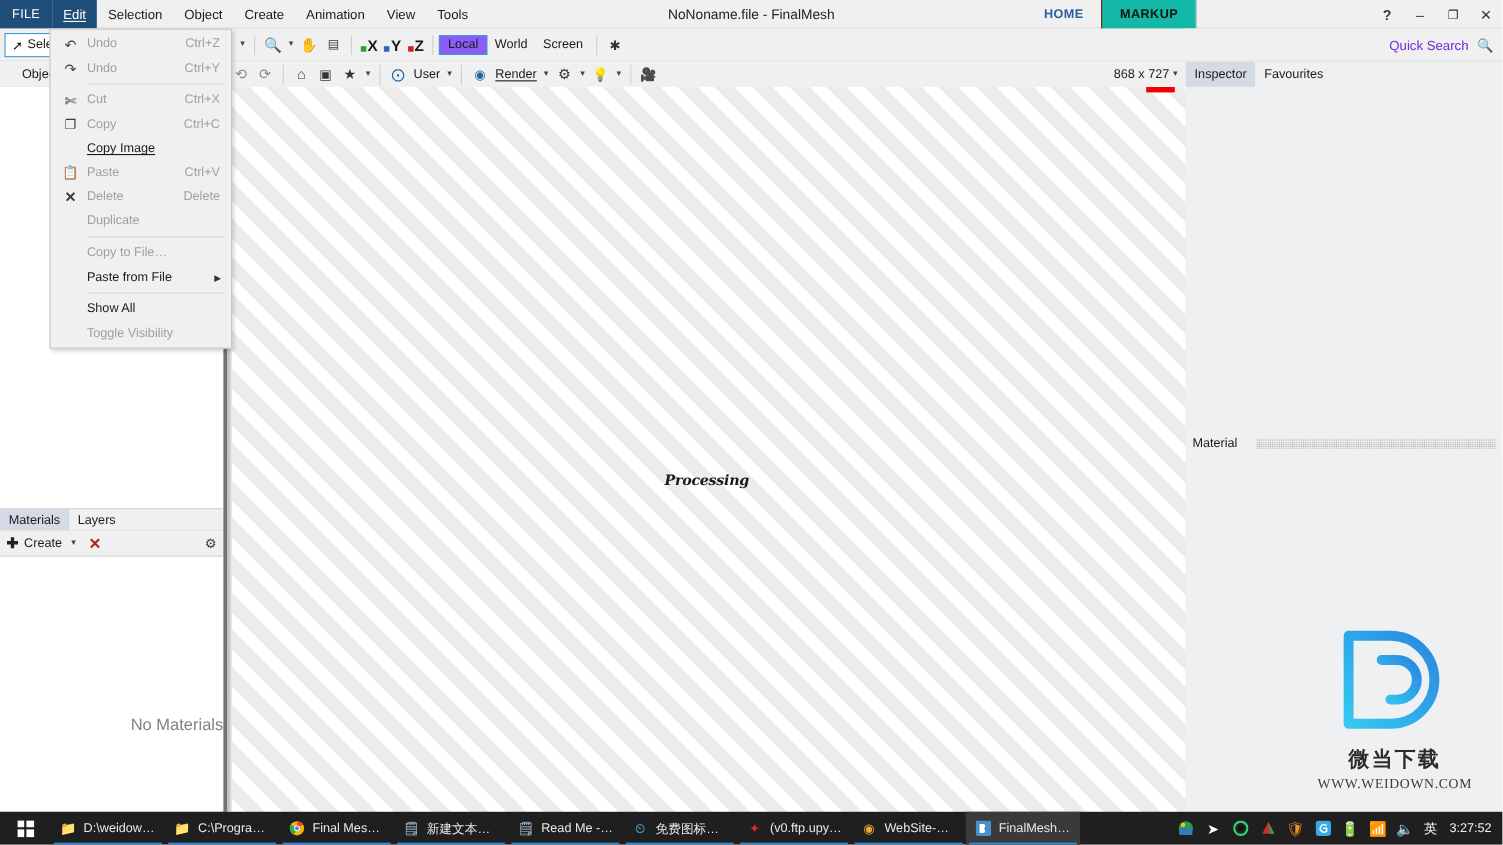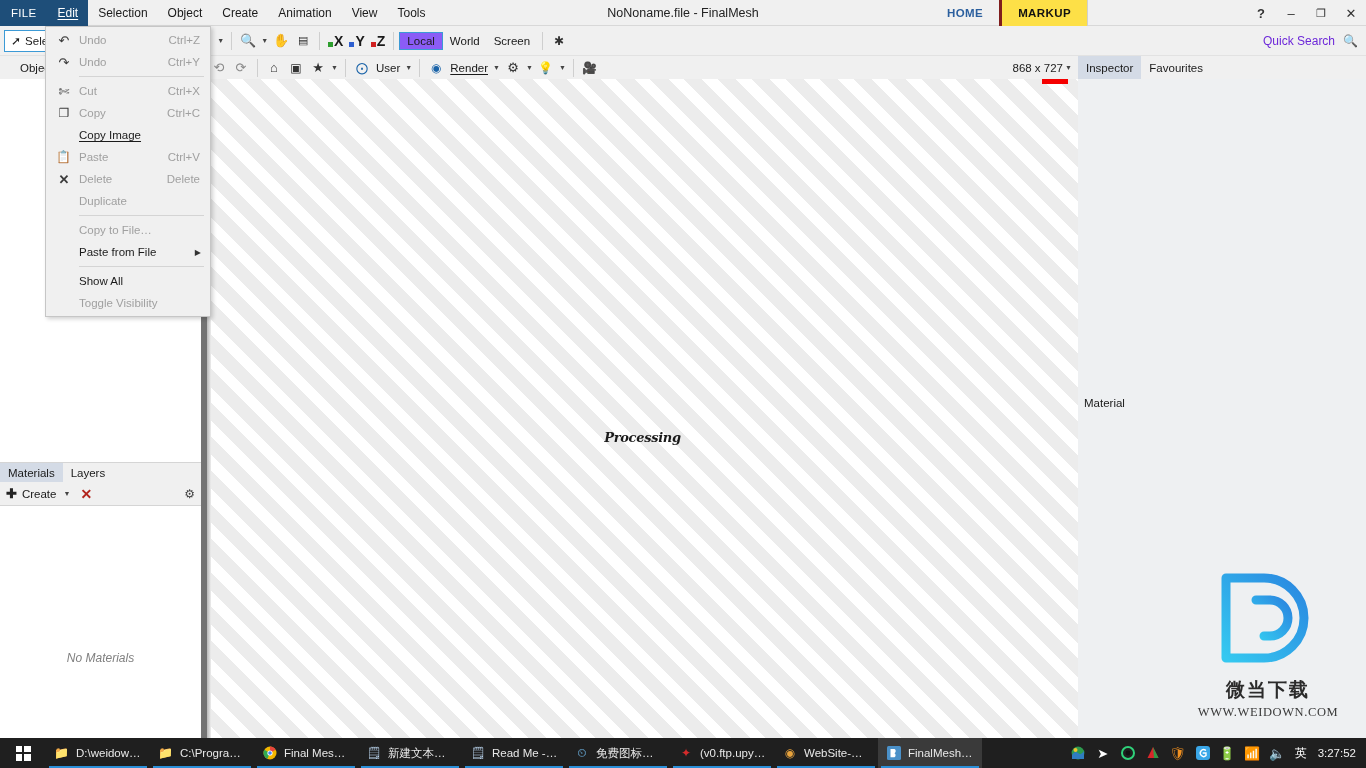--- a/index.html
+++ b/index.html
@@ -32,21 +32,21 @@
     position: absolute; left: 0; right: 0; top: 0; height: 26px;
     line-height: 26px; text-align: center; font-size: 12.5px; color: #222;
     pointer-events: none;
   }
 
   .ribbon-tabs { position: absolute; right: 278px; top: 0; height: 26px; display: flex; align-items: flex-end; }
   .rtab {
     height: 26px; line-height: 26px; padding: 0 16px; font-size: 11.5px;
     font-weight: bold; letter-spacing: .4px; color: #2b5f9e; cursor: default;
   }
-  .rtab.sel { background: #fde047; color: #111; border-left: 3px solid #7f1d1d; border-right: 1px solid #cfcfcf;}
+  .rtab.sel { background: #14b8a6; color: #111; border-left: 1px solid #7f1d1d; border-right: 1px solid #cfcfcf;}
 
   .win-ctrls { position: absolute; right: 0; top: 0; height: 26px; display: flex; align-items: center; }
   .wbtn {
     width: 30px; height: 26px; display: flex; align-items: center; justify-content: center;
     font-size: 13px; color: #333; cursor: default;
   }
 
   
   .toolbar1 {
     position: absolute; left: 0; top: 26px; width: 1366px; height: 30px;
@@ -93,43 +93,43 @@
     position: absolute; right: 0; top: 26px; width: 288px; height: 30px;
     background: #f0f0f0; display: flex; align-items: center; justify-content: flex-end;
     border-bottom: 1px solid #e2e2e2;
   }
   .qs-text { font-size: 12px; color: #6d28d9; padding-right: 8px; }
   .qs-icon { padding-right: 8px; color: #555; font-size: 12px; }
 
   
   .left-panel {
     position: absolute; left: 0; top: 79px; width: 207px; bottom: 30px;
-    background: #a3a3a3; border-right: 6px solid #737373;
+    background: #a3a3a3; border-right: 4px solid #737373;
   }
   .lp-objects-area { position: absolute; left: 0; top: 0; right: 0; height: 383px; background: #ffffff; }
   .lp-tabs {
     position: absolute; left: 0; top: 383px; right: 0; height: 20px;
     background: #f0f0f0; display: flex; align-items: stretch;
     border-top: 1px solid #d5d5d5;
   }
   .lp-toolbar {
     position: absolute; left: 0; top: 403px; right: 0; height: 24px;
     background: #f0f0f0; display: flex; align-items: center; gap: 2px; padding: 0 6px;
     border-bottom: 1px solid #d5d5d5;
   }
   .lp-create { display: flex; align-items: center; gap: 5px; font-size: 11.5px; }
   .plus-ico { color: #222; font-size: 13px; font-weight: bold; }
   .xdel { color: #b3241c; font-size: 14px; font-weight: bold; margin-left: 6px;}
   .gear-right { margin-left: auto; color: #444; font-size: 12px; }
   .lp-list {
     position: absolute; left: 0; top: 427px; right: 0; bottom: 0; background: #ffffff;
   }
   .no-materials {
-    position: absolute; left: 0; right: 0; top: 145px; text-align: center;
-    font-size: 12px; color: #808080; font-style: italic;
+    position: absolute; left: 0; right: 0; top: 145px; text-align: right;
+    font-size: 15px; color: #808080;
   }
 
   
   .viewport {
     position: absolute; left: 207px; top: 79px; right: 288px; bottom: 30px;
     background-color: #f0f0f0;
     background-image: repeating-linear-gradient(
       45deg,
       #ffffff 0px, #ffffff 11px,
       #ececec 11px, #ececec 24px

